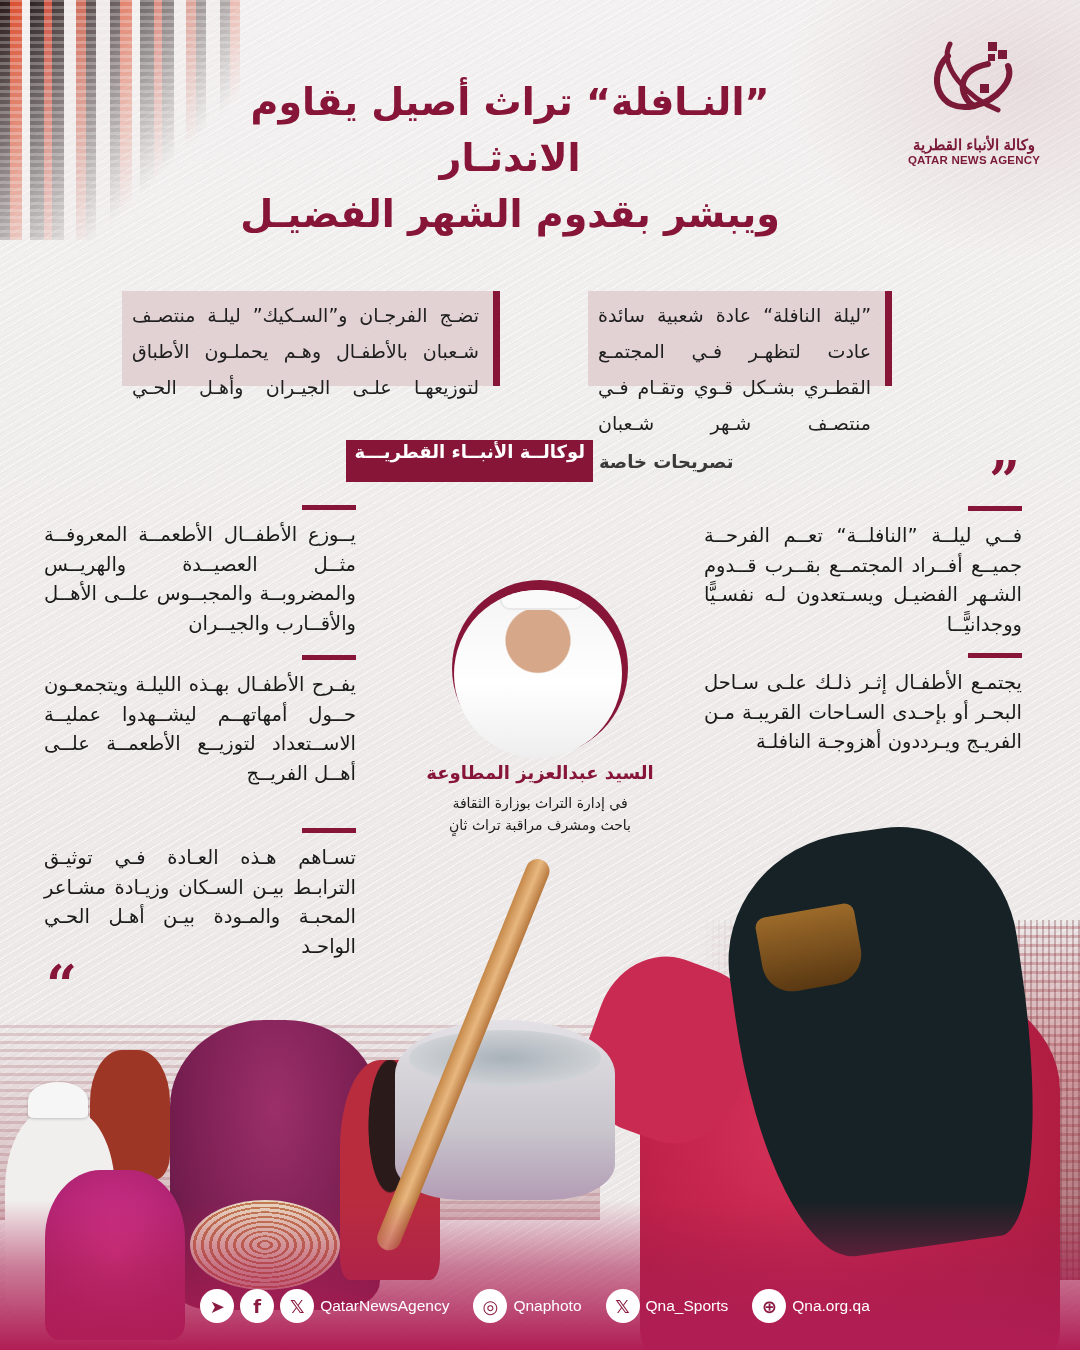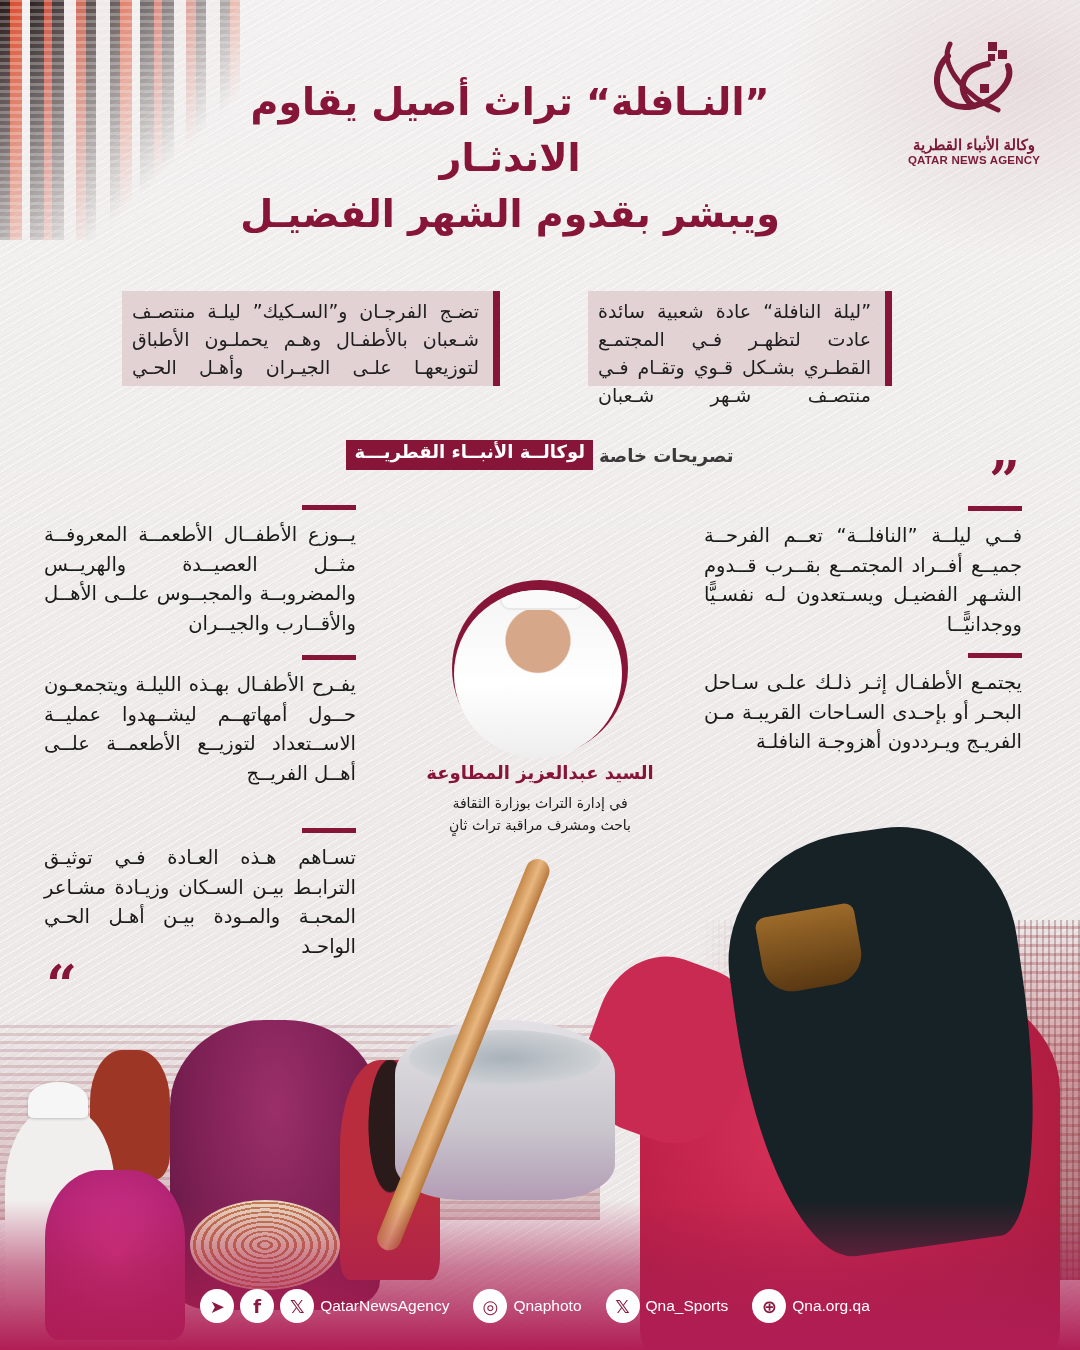--- a/index.html
+++ b/index.html
@@ -50,34 +50,34 @@
       font-family: "DejaVu Sans", sans-serif; font-weight: bold;
       font-size: 38px; line-height: 56px;
     }
 
     
     .info-box {
       position: absolute; top: 291px; height: 95px;
       background: rgba(223,205,207,0.85);
       border-right: 7px solid #861538;
       padding: 6px 14px 0 10px;
-      font-size: 19px; line-height: 28px; color: #1e1e1e;
+      font-size: 19px; line-height: 36px; color: #1e1e1e;
       text-align: justify; text-align-last: justify;
     }
     .info-box.right { left: 588px; width: 304px; }
     .info-box.left { left: 122px; width: 378px; }
 
     
     .statements-head {
       position: absolute; top: 440px; left: 0; width: 1080px;
       display: flex; justify-content: center; align-items: center; gap: 6px;
       font-size: 18px; font-weight: bold;
     }
     .statements-head .plain { color: #3a3a3a; }
-    .statements-head .tag { background: #861538; color: #fff; padding: 1px 8px 8px; }
+    .statements-head .tag { background: #861538; color: #fff; padding: 1px 8px 20px; }
 
     
     .quote-mark { position: absolute; color: #861538; font-family: "DejaVu Serif", serif; font-weight: bold; font-size: 54px; line-height: 1; }
     .quote-mark.close { right: 60px; top: 454px; }
     .quote-mark.open { left: 46px; top: 958px; }
 
     
     .stmt { position: absolute; font-size: 19.5px; line-height: 29.5px; color: #1a1a1a; text-align: justify; text-align-last: right; }
     .stmt .bar { display: block; width: 54px; height: 5px; background: #861538; margin-bottom: 10px; margin-right: 0; margin-left: auto; }
     .stmt.r { right: 58px; width: 318px; }

